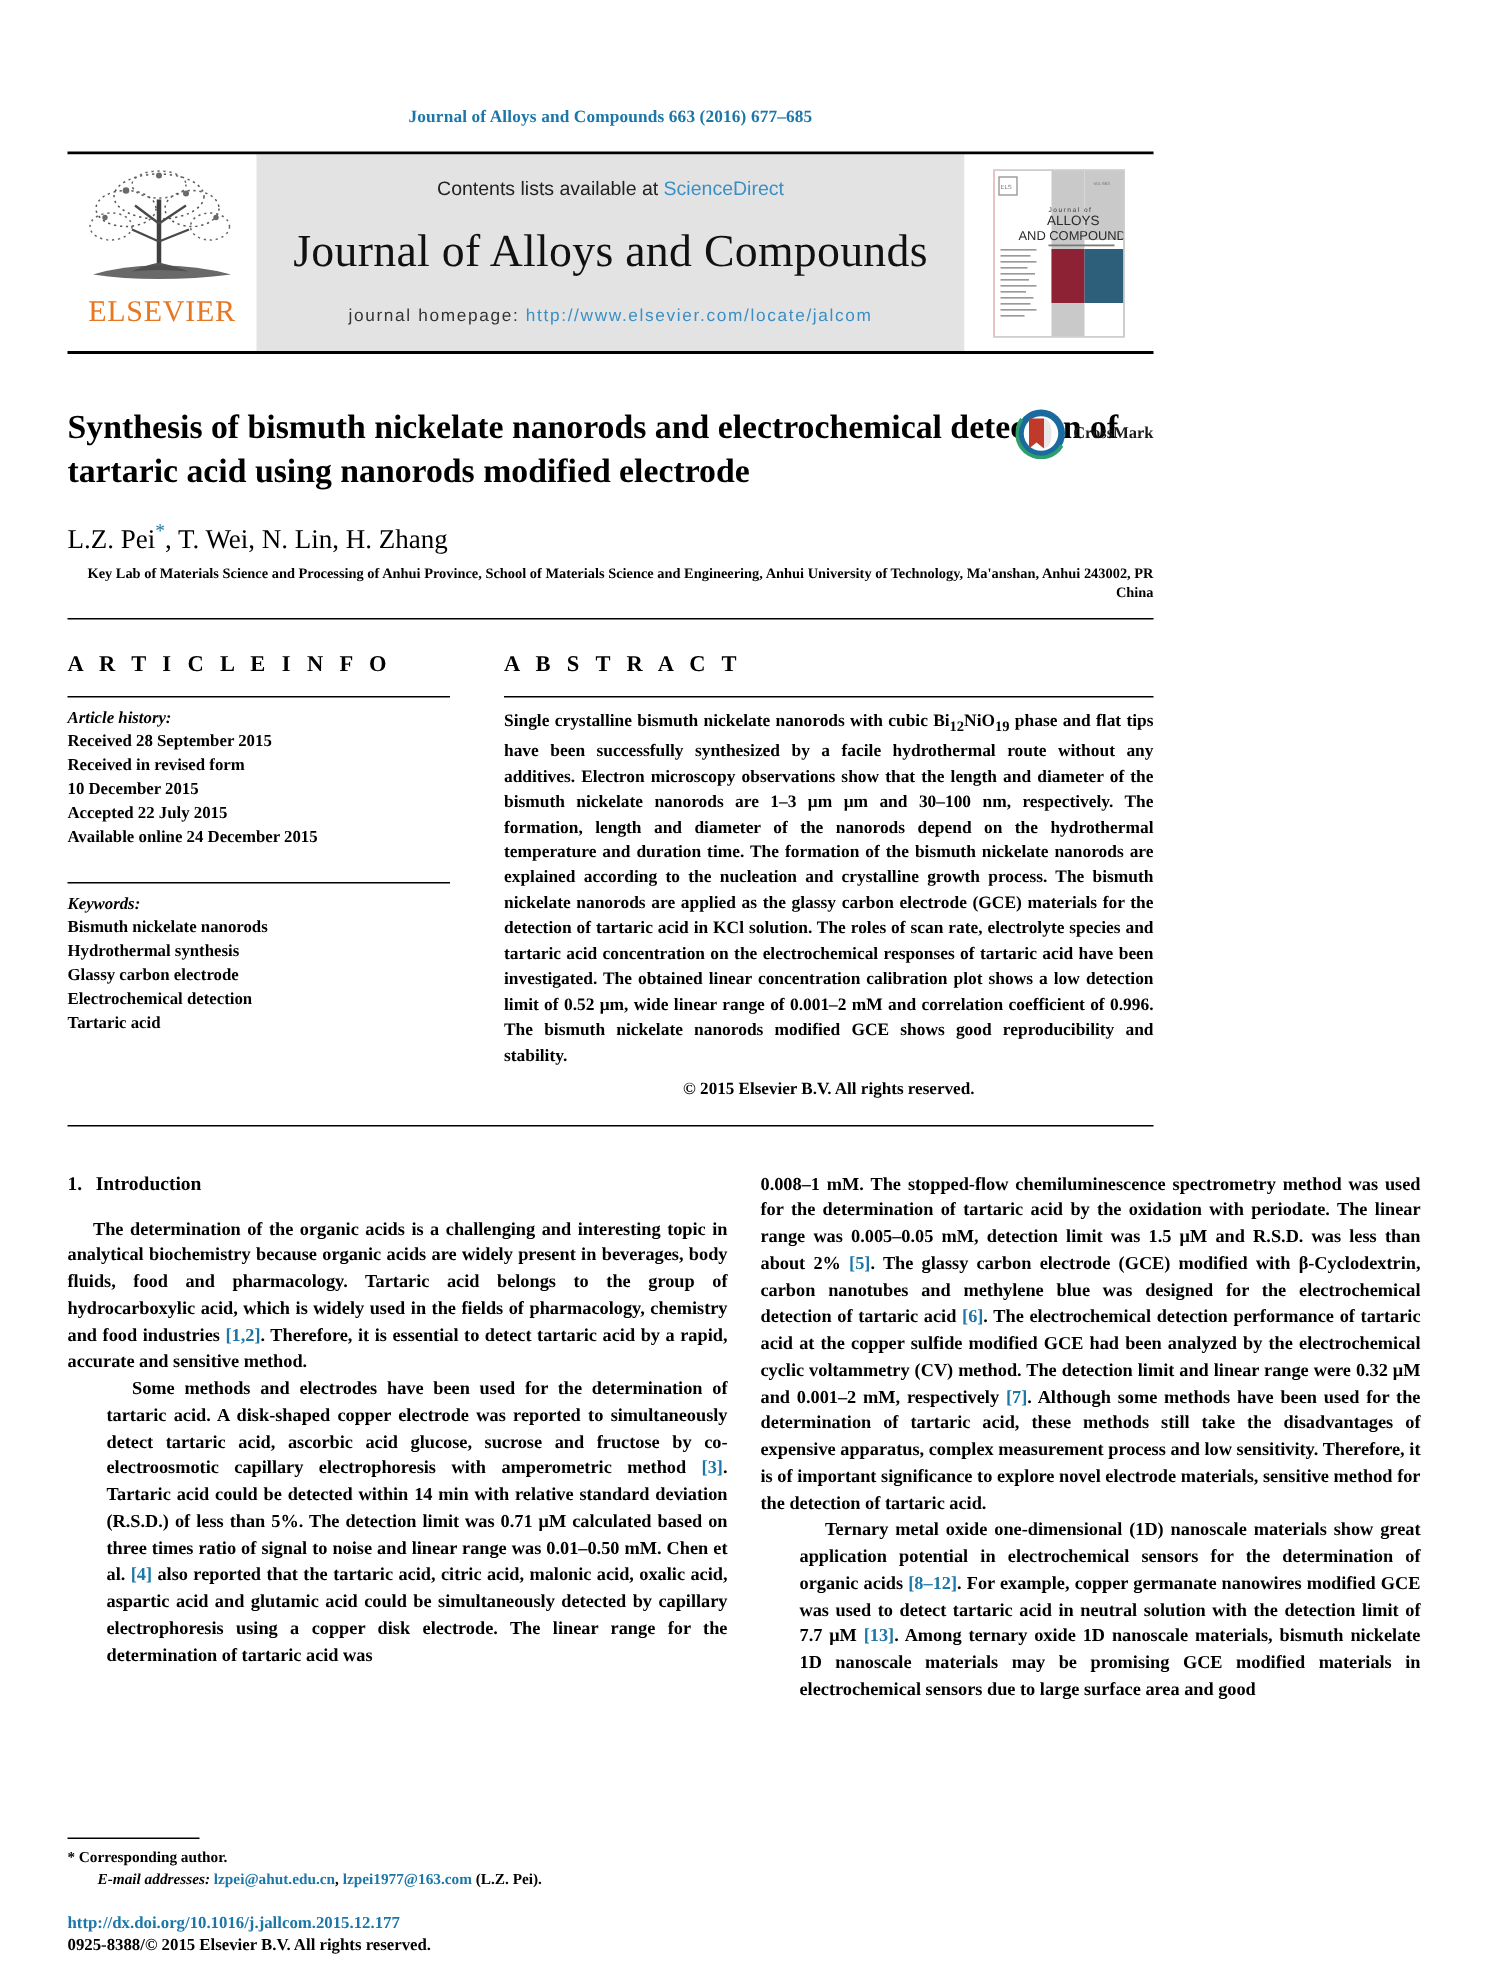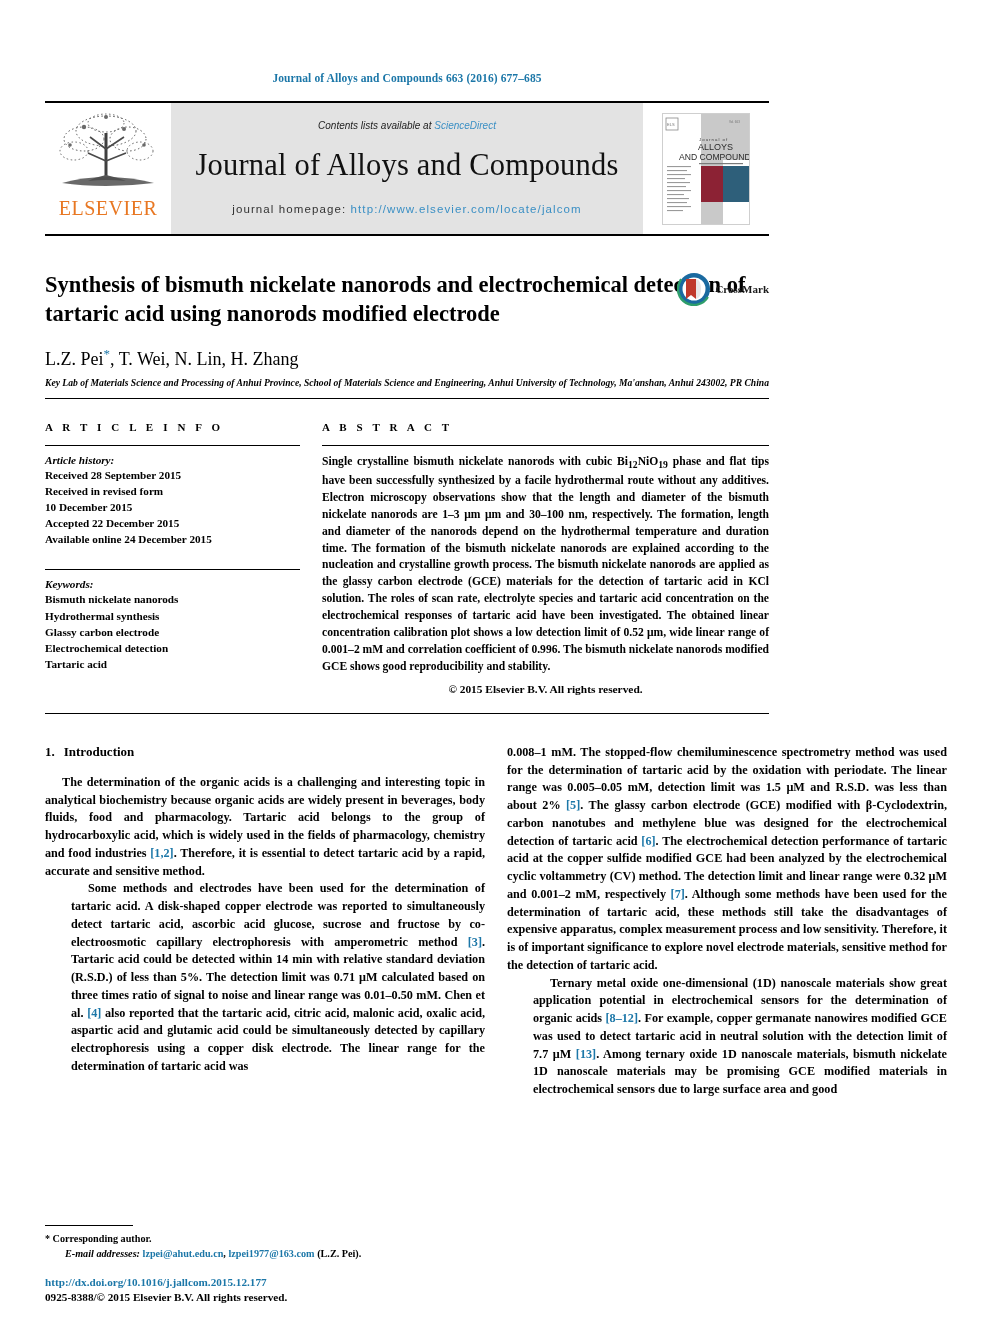--- a/index.html
+++ b/index.html
@@ -66,23 +66,22 @@
     flex: 1 1 auto;
     background: #e3e3e3;
     display: flex;
     flex-direction: column;
     align-items: center;
     justify-content: center;
     padding: 6px 0 8px;
   }
   .contents-line {
     font-family: "Liberation Sans", sans-serif;
-    font-size: 10px;
+    font-size: 13px;
     color: #222;
-    font-style: italic;
   }
   .contents-line .sd {
     color: #3a8fc4;
   }
   .journal-name {
     font-family: "Liberation Serif", serif;
     font-size: 30.5px;
     color: #111;
     margin: 17px 0 20px;
     letter-spacing: .2px;
@@ -124,26 +123,26 @@
     margin-top: 17px;
     color: #000;
   }
   .authors sup.star {
     color: #1c77a8;
     font-size: 13px;
     vertical-align: super;
   }
   .affiliation {
     font-size: 9.6px;
-    font-style: italic;
     font-weight: bold;
     line-height: 1.45;
     margin-top: 6px;
     max-width: 800px;
     color: #000;
+    text-align: right;
   }
   .crossmark {
     position: absolute;
     right: 0;
     top: 2px;
     display: flex;
     align-items: center;
     gap: 4px;
   }
   .crossmark-label {
@@ -160,24 +159,25 @@
     gap: 22px;
     border-bottom: 1px solid #000;
     padding-bottom: 18px;
   }
   .col-info {
     width: 255px;
     flex: 0 0 255px;
   }
   .col-abstract {
     flex: 1 1 auto;
+    margin-left: 14px;
   }
   .section-caps {
     font-family: "Liberation Serif", serif;
-    font-size: 11px;
+    font-size: 15px;
     font-weight: bold;
     letter-spacing: 3.6px;
     color: #000;
     margin-bottom: 12px;
   }
   .rule-thin {
     border-top: 1.4px solid #000;
     margin-bottom: 8px;
   }
   .history-label, .keywords-label {
@@ -399,21 +399,21 @@
 
   <div class="info-abstract">
 
     <div class="col-info">
       <div class="section-caps">A R T I C L E   I N F O</div>
       <div class="rule-thin"></div>
       <div class="history-label">Article history:</div>
       <div class="history-line">Received 28 September 2015</div>
       <div class="history-line">Received in revised form</div>
       <div class="history-line">10 December 2015</div>
-      <div class="history-line">Accepted 22 December 2015</div>
+      <div class="history-line">Accepted 22 July 2015</div>
       <div class="history-line">Available online 24 December 2015</div>
 
       <div class="keywords-block">
         <div class="rule-thin"></div>
         <div class="keywords-label">Keywords:</div>
         <div class="keyword-line">Bismuth nickelate nanorods</div>
         <div class="keyword-line">Hydrothermal synthesis</div>
         <div class="keyword-line">Glassy carbon electrode</div>
         <div class="keyword-line">Electrochemical detection</div>
         <div class="keyword-line">Tartaric acid</div>

